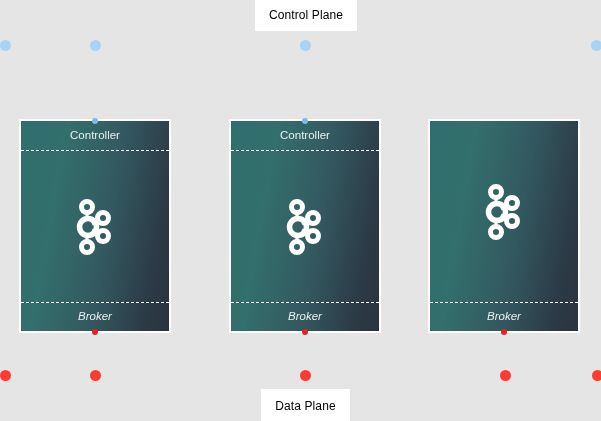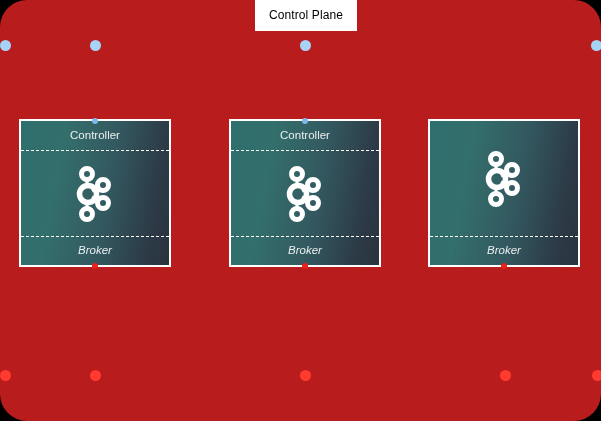--- a/index.html
+++ b/index.html
@@ -11,23 +11,22 @@
   body {
     width: 601px;
     height: 421px;
     overflow: hidden;
     font-family: "Liberation Sans", sans-serif;
   }
   #stage {
     position: relative;
     width: 601px;
     height: 421px;
-    background: #b91c1c;
+    background: #e5e5e5;
     overflow: hidden;
-    border-radius: 27px;
   }
 
   
   .plane-label {
     position: absolute;
     background: #ffffff;
     color: #000000;
     font-size: 12px;
     line-height: 1;
     display: flex;
@@ -58,21 +57,21 @@
   }
   .dot.blue  { background: #a7d3f7; }
   .dot.red   { background: #ff3b30; }
   .dot.big   { width: 11px; height: 11px; }
 
   
   .node {
     position: absolute;
     top: 119px;
     width: 152px;
-    height: 148px;
+    height: 214px;
     border: 2px solid #ffffff;
     box-sizing: border-box;
     background: linear-gradient(100deg, #2e6f6d 0%, #336f6c 26%, #33585f 58%, #2c3b47 85%, #2a333e 100%);
     display: flex;
     flex-direction: column;
     z-index: 2;
   }
   #node-1 { left: 19px; }
   #node-2 { left: 229px; }
   #node-3 { left: 428px; }
@@ -230,14 +229,15 @@
 
     <div class="node-bottom-dot"></div>
   </div>
 
   <div class="dot red big" style="left:0px;  top:370px;"></div>
   <div class="dot red big" style="left:90px; top:370px;"></div>
   <div class="dot red big" style="left:300px;top:370px;"></div>
   <div class="dot red big" style="left:500px;top:370px;"></div>
   <div class="dot red big" style="left:592px;top:370px;"></div>
 
+  <div id="data-plane-label" class="plane-label">Data Plane</div>
 
 </div>
 
 </body></html>

